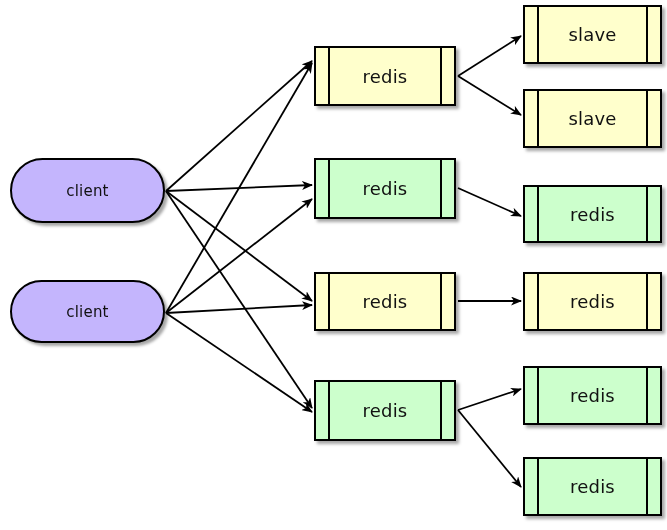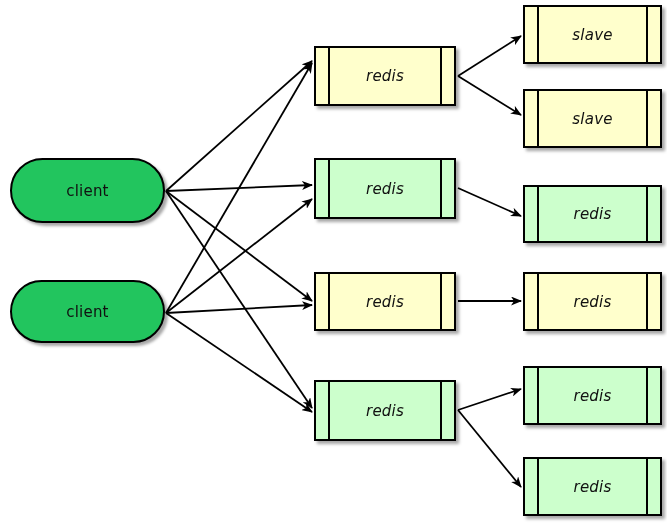--- a/index.html
+++ b/index.html
@@ -21,21 +21,21 @@
     top: 0;
     width: 667px;
     height: 530px;
     pointer-events: none;
   }
 
   
   .client-node {
     position: absolute;
     box-sizing: border-box;
-    background: #22c55e;
+    background: #c4b5fd;
     border: 2px solid #000000;
     border-radius: 34px;
     box-shadow: 3px 3px 3px rgba(0,0,0,0.35);
     display: flex;
     align-items: center;
     justify-content: center;
   }
   .client-node .node-label {
     font-size: 15px;
     color: #111111;
@@ -58,26 +58,25 @@
   .comp-node .bar-right {
     position: absolute;
     top: -2px;
     bottom: -2px;
     width: 0;
     border-left: 2px solid #000000;
   }
   .comp-node .bar-left  { left: 12px; }
   .comp-node .bar-right { right: 12px; }
   .comp-node .node-label {
-    font-size: 15px;
+    font-size: 18px;
     color: #111111;
     letter-spacing: 0.2px;
     position: relative;
     z-index: 2;
-    font-style: italic;
   }
 </style>
 </head>
 <body>
 
 <div id="canvas">
 
   <svg id="edges" viewBox="0 0 667 530" width="667" height="530" xmlns="http://www.w3.org/2000/svg">
     <defs>
       <marker id="arrowhead" markerWidth="11" markerHeight="9" refX="10" refY="4.5" orient="auto" markerUnits="userSpaceOnUse">

